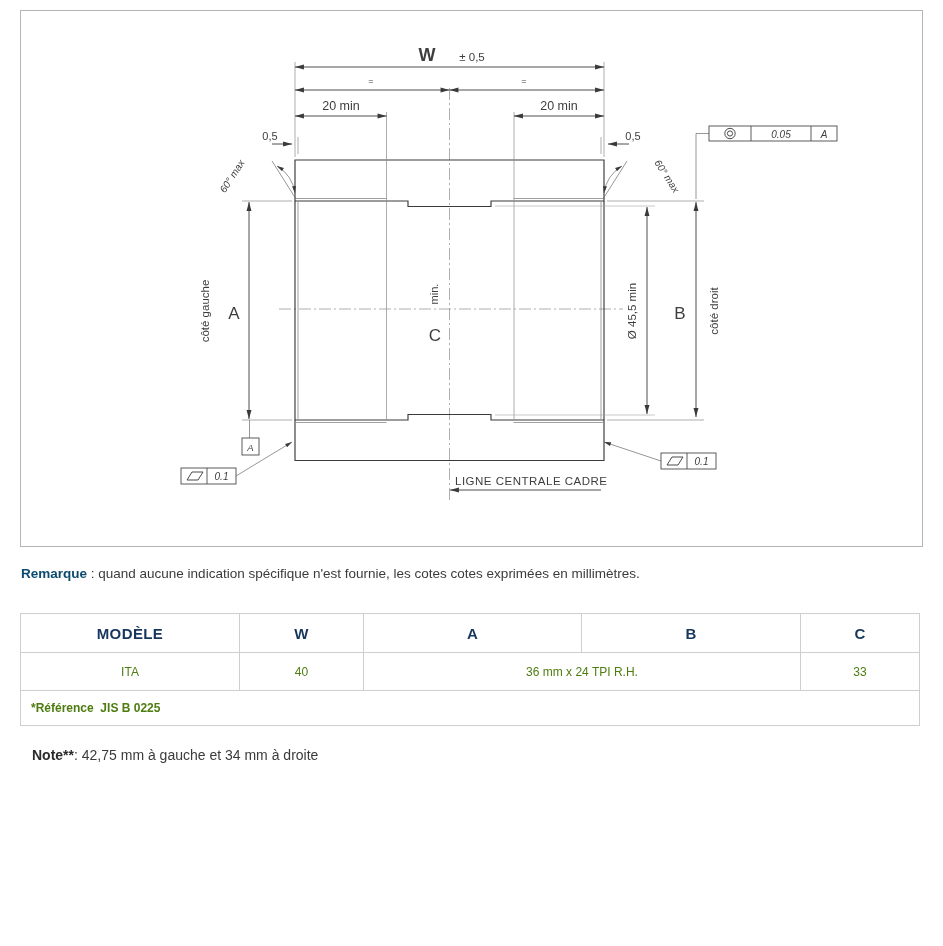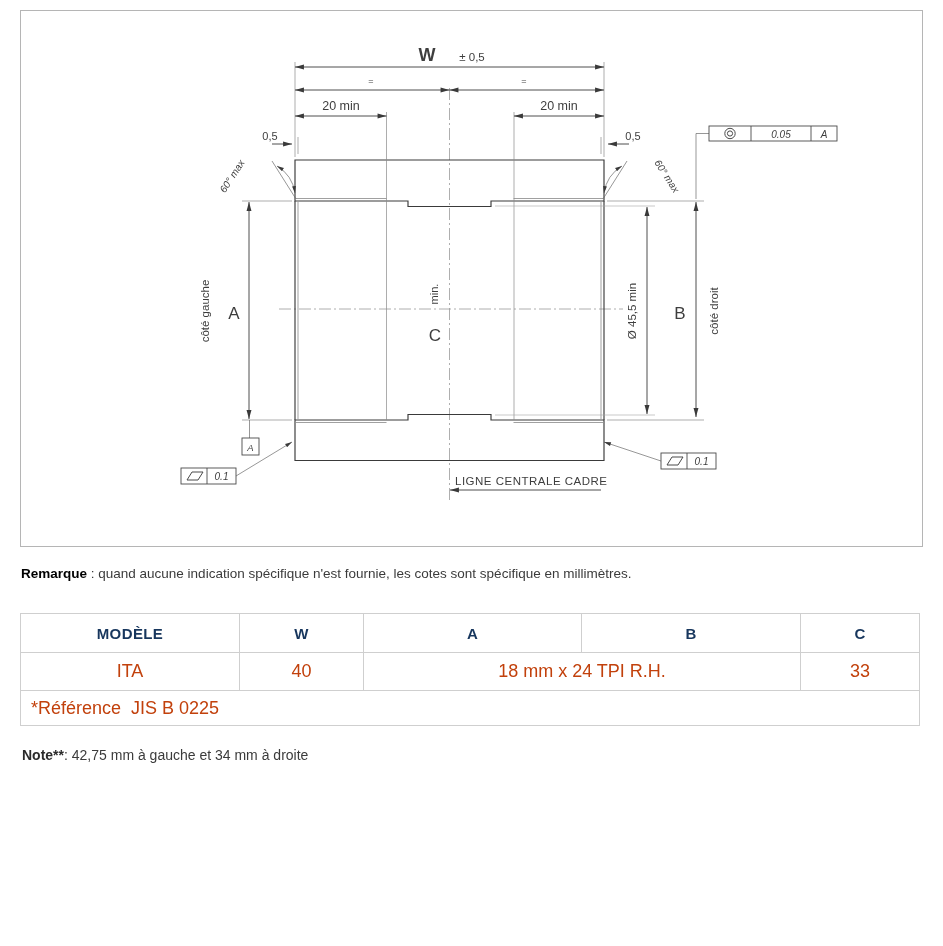--- a/index.html
+++ b/index.html
@@ -14,57 +14,58 @@
     width:901px;height:535px;
     border:1px solid #b5b5b5;
     background:#ffffff;
     overflow:hidden;
   }
   .remarque{
     margin:19px 0 0 1px;
     font-size:13.5px;
     color:#3b3b3b;
   }
-  .remarque b{color:#000000;}
+  .remarque b{color:#0c4a6e;}
   table.spec{
     margin-top:32px;
     width:736px;
     border-collapse:collapse;
     table-layout:fixed;
   }
   table.spec td, table.spec th{
     border:1px solid #cfcfcf;
     text-align:center;
     vertical-align:middle;
-    font-size:18px;
-    color:#c2410c;
+    font-size:12px;
+    color:#4d7c0f;
     padding:0 4px;
   }
   table.spec{border:1px solid #a8a8a8;}
   table.spec th{
     height:38px;
     color:#17365d;
     font-size:15px;
     font-weight:bold;
     letter-spacing:.4px;
   }
   table.spec td{height:37px;}
   tr.footer-row td{
     text-align:left;
     padding-left:10px;
     white-space:pre-wrap;
     height:34px;
+    font-weight:bold;
   }
   .col-model{width:219px;}
   .col-w{width:124px;}
   .col-a{width:218px;}
   .col-b{width:219px;}
   .col-c{width:119px;}
   .note{
-    margin:21px 0 0 2px;
+    margin:21px 0 0 12px;
     font-size:14px;
     color:#3b3b3b;
   }
   .note b{color:#2b2b2b;}
   
   svg text{fill:#3e3e3e;font-family:"Liberation Sans", sans-serif;}
   .dimline{stroke:#3a3a3a;stroke-width:.9;fill:none;}
   .extline{stroke:#8a8a8a;stroke-width:.7;fill:none;}
   .extlight{stroke:#a5a5a5;stroke-width:.6;fill:none;}
   .partline{stroke:#3a3a3a;stroke-width:1.15;fill:none;}
@@ -195,21 +196,21 @@
         <text x="414" y="330" font-size="17" fill="#2e2e2e" text-anchor="middle">C</text>
         <text x="417" y="283" font-size="11" text-anchor="middle" transform="rotate(-90 417 283)">min.</text>
         <text x="659" y="308" font-size="17" fill="#2e2e2e" text-anchor="middle">B</text>
         <text x="615" y="300" font-size="11.5" text-anchor="middle" transform="rotate(-90 615 300)">Ø 45,5 min</text>
         <text x="697" y="300" font-size="11.5" text-anchor="middle" transform="rotate(-90 697 300)">côté droit</text>
         <text x="434" y="474" font-size="11.5" letter-spacing=".5">LIGNE CENTRALE CADRE</text>
       </g>
     </svg>
   </div>
 
-  <p class="remarque"><b>Remarque</b><span> : quand aucune indication spécifique n'est fournie, les cotes sont spécifique en millimètres.</span></p>
+  <p class="remarque"><b>Remarque</b><span> : quand aucune indication spécifique n'est fournie, les cotes cotes exprimées en millimètres.</span></p>
 
   <table class="spec">
     <colgroup>
       <col class="col-model">
         <col class="col-w">
         <col class="col-a">
         <col class="col-b">
         <col class="col-c">
     </colgroup>
     <thead>
@@ -218,21 +219,21 @@
         <th>W</th>
         <th>A</th>
         <th>B</th>
         <th>C</th>
       </tr>
     </thead>
     <tbody>
       <tr>
         <td>ITA</td>
         <td>40</td>
-        <td colspan="2">18 mm x 24 TPI R.H.</td>
+        <td colspan="2">36 mm x 24 TPI R.H.</td>
         <td>33</td>
       </tr>
       <tr class="footer-row">
         <td colspan="5">*Référence  JIS B 0225</td>
       </tr>
     </tbody>
   </table>
 
   <p class="note"><b>Note**</b><span>: 42,75 mm à gauche et 34 mm à droite</span></p>
 

